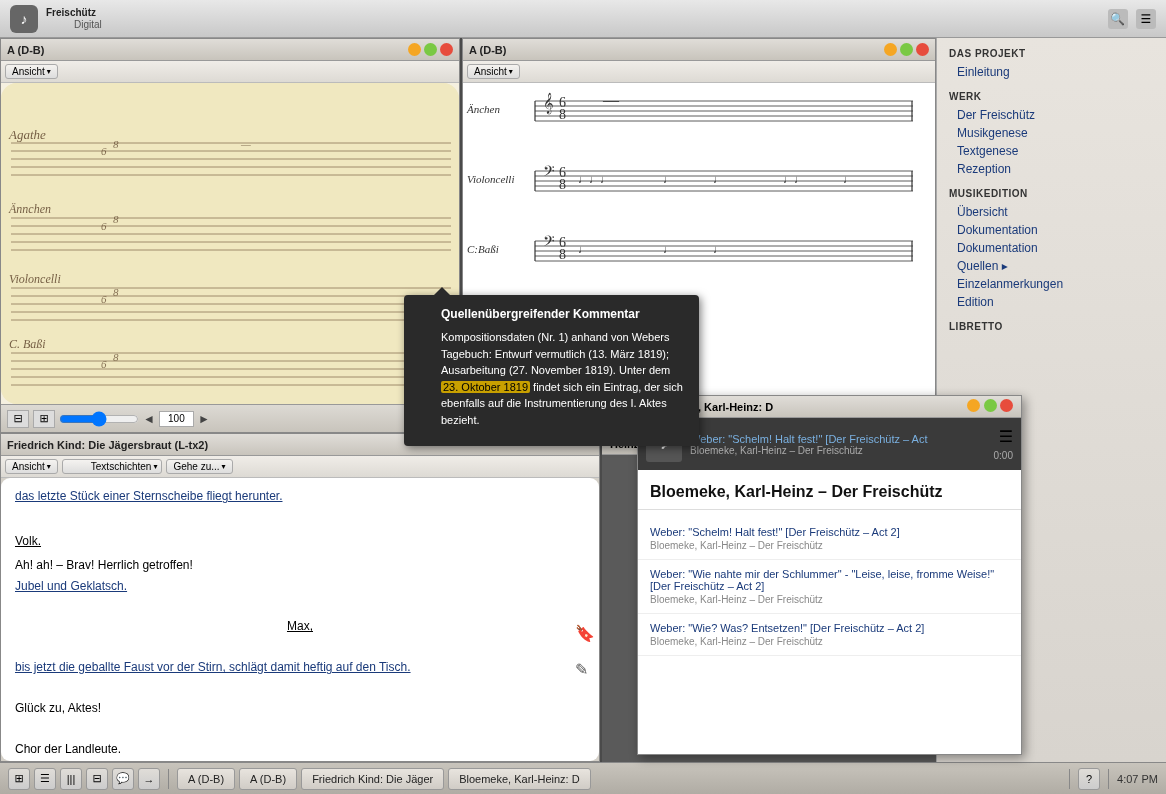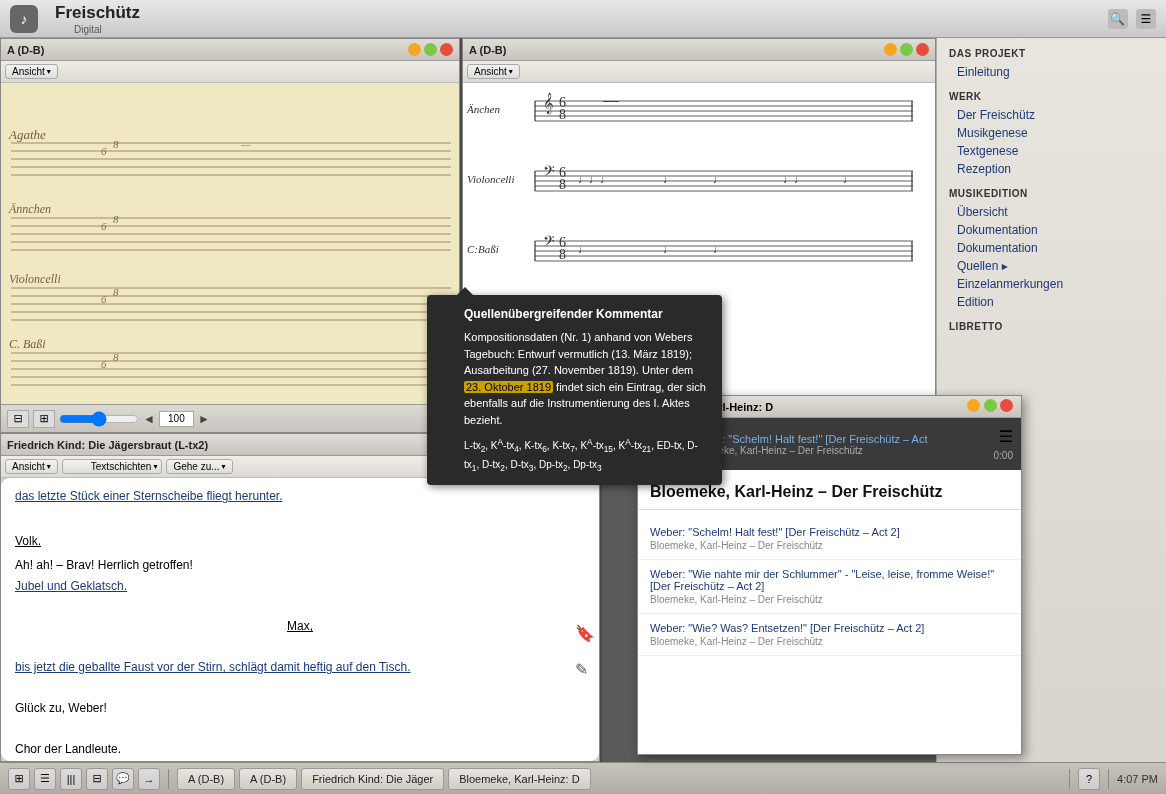--- a/index.html
+++ b/index.html
@@ -15,21 +15,21 @@
       border-bottom: 1px solid #999;
     }
     #titlebar .app-icon {
       width: 28px; height: 28px;
       background: #666;
       border-radius: 6px;
       margin-right: 8px;
       display: flex; align-items: center; justify-content: center;
       color: white; font-size: 14px;
     }
-    #titlebar .app-title { font-size: 17px; font-weight: bold; color: #222; margin-left: 9px; }
+    #titlebar .app-title { font-size: 10px; font-weight: bold; color: #222; }
     #titlebar .app-subtitle { font-size: 10px; color: #555; margin-top: 1px; margin-left: 28px; }
     #titlebar .title-right { margin-left: auto; display: flex; gap: 8px; }
     #titlebar .title-btn {
       width: 20px; height: 20px;
       background: #bbb;
       border-radius: 3px;
       display: flex; align-items: center; justify-content: center;
       font-size: 12px; cursor: pointer;
     }
 
@@ -116,20 +116,21 @@
       overflow: hidden;
       position: relative;
     }
     
     .manuscript-bg {
       width: 100%;
       height: 100%;
       background: #f0e8c8;
       position: relative;
       overflow: hidden;
+      border-radius: 16px;
     }
 
     .panel-footer {
       background: linear-gradient(to bottom, #dddad4, #c8c4bc);
       height: 28px;
       display: flex;
       align-items: center;
       padding: 0 6px;
       gap: 4px;
       border-top: 1px solid #999;
@@ -538,21 +539,21 @@
             <span>Ah! ah! – Brav! Herrlich getroffen!</span>
             <br>
             <span class="text-link">Jubel und Geklatsch.</span>
             <br>
             <br>
             <span style="text-decoration:underline;display:block;text-align:center;">Max,</span>
             <br>
             <span class="text-link">bis jetzt die geballte Faust vor der Stirn, schlägt damit heftig auf den Tisch.</span>
             <br>
             <br>
-            <span>Glück zu, Weber!</span>
+            <span>Glück zu, Aktes!</span>
             <br>
             <br>
             <span>Chor der Landleute.</span>
           </div>
 
           <div style="position:absolute;right:4px;top:50%;display:flex;flex-direction:column;gap:8px;">
             <span style="font-size:16px;color:#555;cursor:pointer;">🔖</span>
             <span style="font-size:16px;color:#555;cursor:pointer;">✎</span>
           </div>
         </div>
@@ -595,27 +596,24 @@
       <a class="sidebar-item">Einzelanmerkungen</a>
       <a class="sidebar-item">Edition</a>
     </div>
     <div class="sidebar-section">
       <div class="sidebar-section-title">Libretto</div>
     </div>
   </div>
 
 </div>
 
-<div id="tooltip" style="position: fixed; left: 427px; top: 295px; padding-left: 37px;">
+<div id="tooltip" style="position: fixed; left: 404px; top: 295px; padding-left: 37px;">
   <div class="tooltip-title">Quellenübergreifender Kommentar</div>
   <div class="tooltip-body">
     Kompositionsdaten (Nr. 1) anhand von Webers Tagebuch: Entwurf vermutlich (13. März 1819); Ausarbeitung (27. November 1819). Unter dem <span class="tooltip-highlight">23. Oktober 1819</span> findet sich ein Eintrag, der sich ebenfalls auf die Instrumentierung des I. Aktes bezieht.
-  </div>
-  <div class="tooltip-sources">
-    L-tx<sub>2</sub>, K<sup>A</sup>-tx<sub>4</sub>, K-tx<sub>6</sub>, K-tx<sub>7</sub>, K<sup>A</sup>-tx<sub>15</sub>, K<sup>A</sup>-tx<sub>21</sub>, ED-tx, D-tx<sub>1</sub>, D-tx<sub>2</sub>, D-tx<sub>3</sub>, Dp-tx<sub>2</sub>, Dp-tx<sub>3</sub>
   </div>
 </div>
 
 <div id="panel-bloemeke" style="inset: 395px auto auto 637px; position: fixed;">
   <div class="bloemeke-header">
     <span style="font-size:11px;font-weight:bold;flex:1;">Bloemeke, Karl-Heinz: D</span>
     <div class="win-btns">
       <span class="win-btn minimize"></span>
       <span class="win-btn restore"></span>
       <span class="win-btn close"></span>

